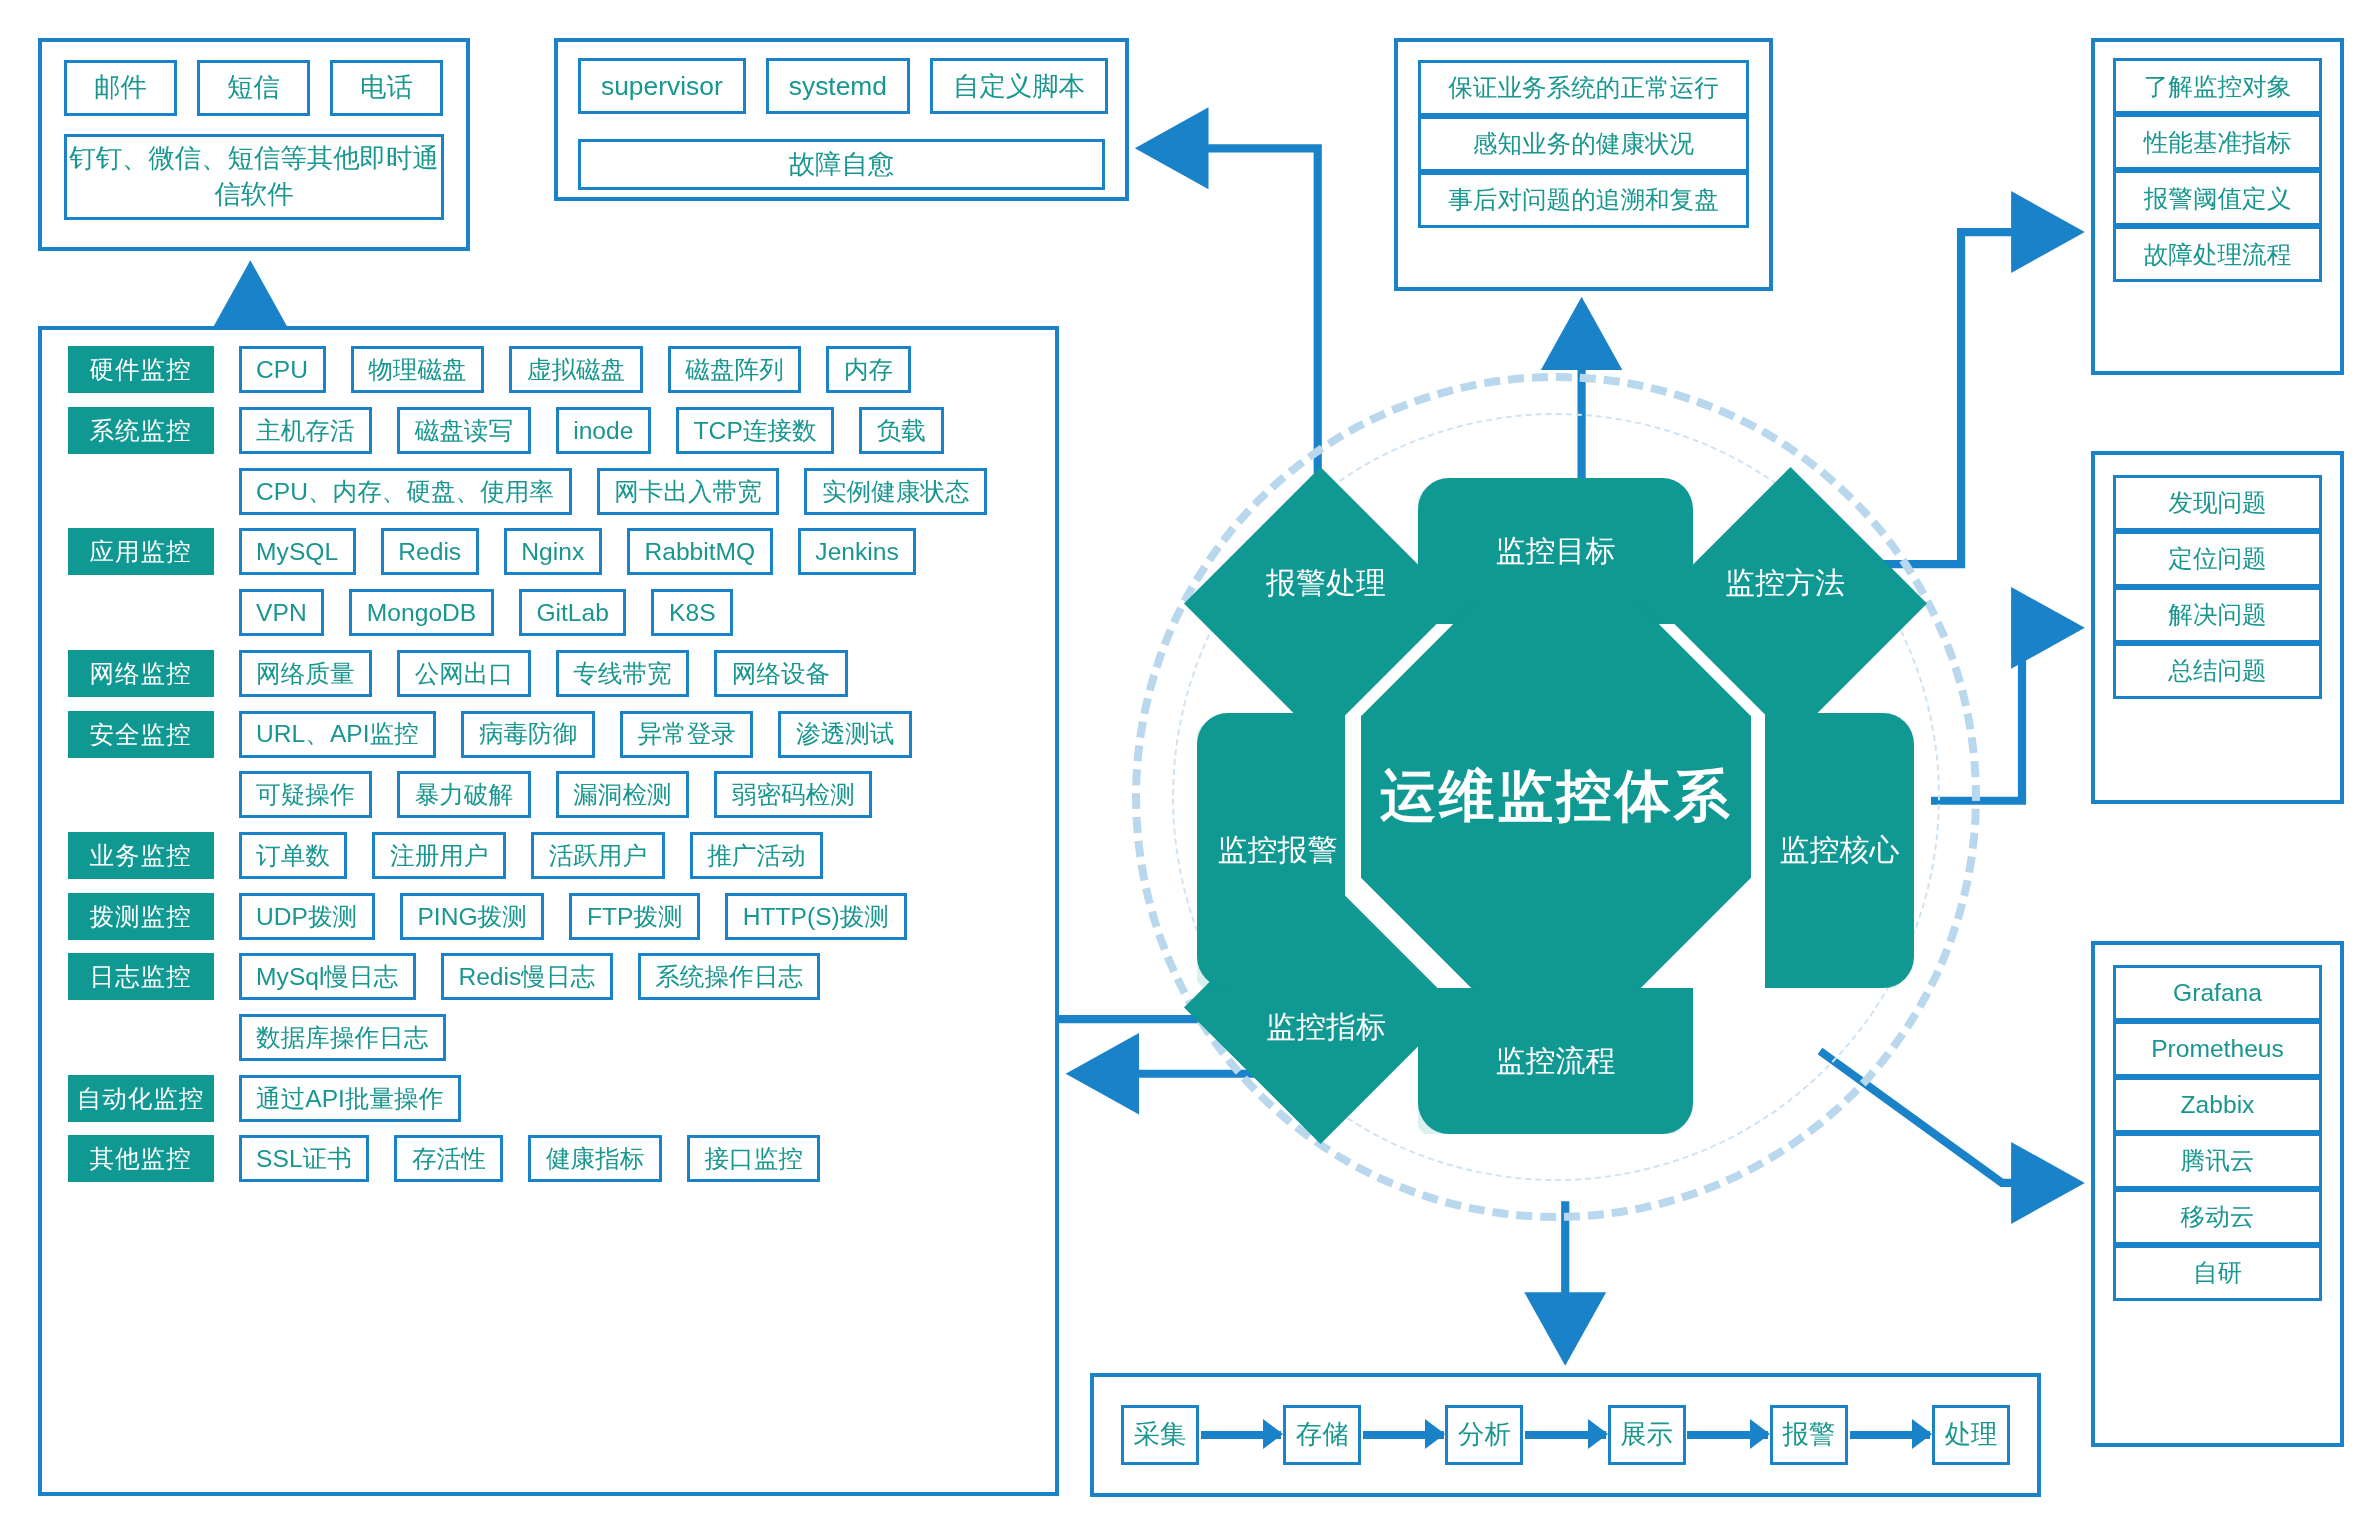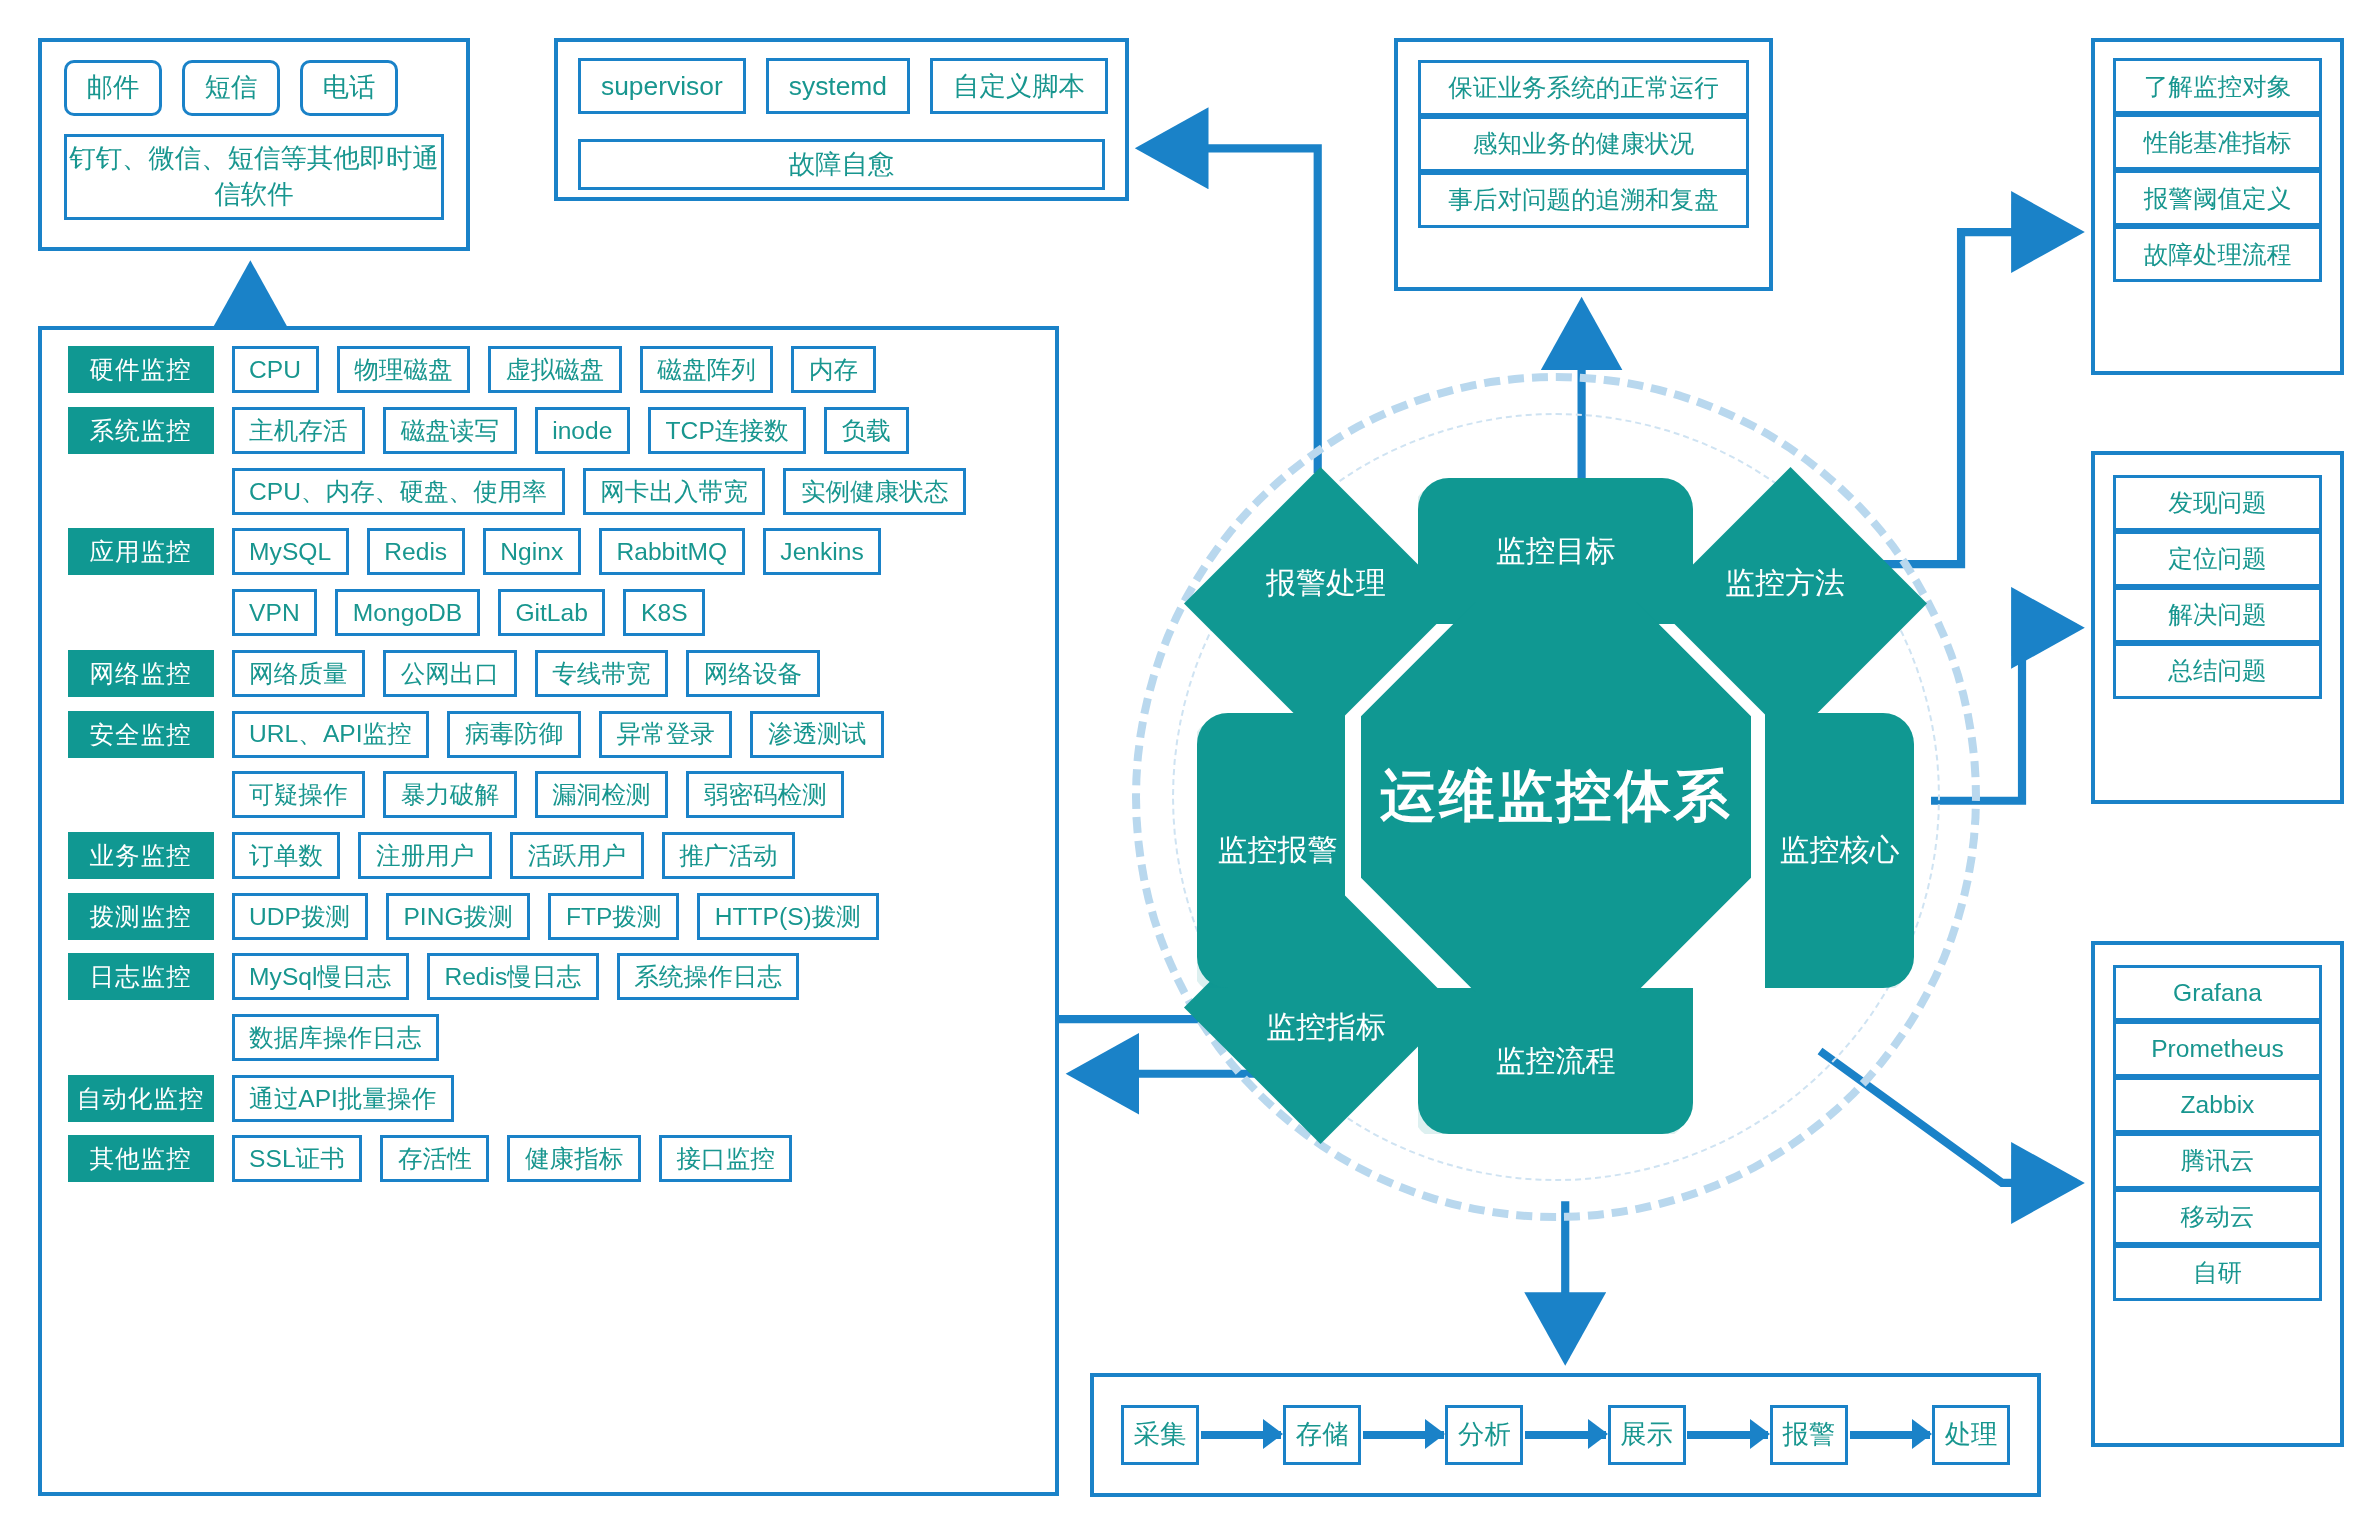--- a/index.html
+++ b/index.html
@@ -40,31 +40,31 @@
     color:#ffffff;
     border:none;
     display:flex;
     align-items:center;
     justify-content:center;
     white-space:nowrap;
   }
   
   #left-panel{left:38px;top:326px;width:1021px;height:1170px;}
   #left-inner{position:absolute;left:25.5px;top:16.4px;right:20px;}
-  .mrow{display:flex;align-items:flex-start;margin-bottom:13.7px;gap:18px;}
+  .mrow{display:flex;align-items:flex-start;margin-bottom:13.7px;gap:25px;}
   .mrow .cat{width:146px;height:47px;font-size:24.6px;letter-spacing:0.9px;}
   .mrow .catspacer{width:146px;height:0.9px;flex:0 0 146px;}
   .mrow .chip{height:47px;font-size:24.6px;padding:0 14.6px;}
   
   .vstack{display:flex;flex-direction:column;}
   
   #notify-panel{left:38px;top:38px;width:432px;height:213px;}
   #notify-panel .inner{position:absolute;left:22px;top:18px;right:22px;}
   #notify-panel .toprow{display:flex;gap:20px;margin-bottom:18px;}
-  #notify-panel .toprow .chip{width:98px;height:56px;font-size:26.4px;border-radius:10px;}
+  #notify-panel .toprow .chip{width:113px;height:56px;font-size:26.4px;}
   #notify-panel .wide{width:100%;height:86px;font-size:26.4px;white-space:normal;line-height:1.35;}
   
   #selfheal-panel{left:554px;top:38px;width:575px;height:163px;}
   #selfheal-panel .inner{position:absolute;left:20px;top:16.4px;right:20px;}
   #selfheal-panel .toprow{display:flex;gap:20px;margin-bottom:25px;}
   #selfheal-panel .toprow .chip{height:56px;font-size:26.4px;padding:0 20px;flex:1;}
   #selfheal-panel .wide{width:100%;height:51px;font-size:26.4px;}
   
   #goals-panel{left:1394px;top:38px;width:379px;height:253px;}
   #goals-panel .inner{position:absolute;left:20px;top:18px;right:20px;}

